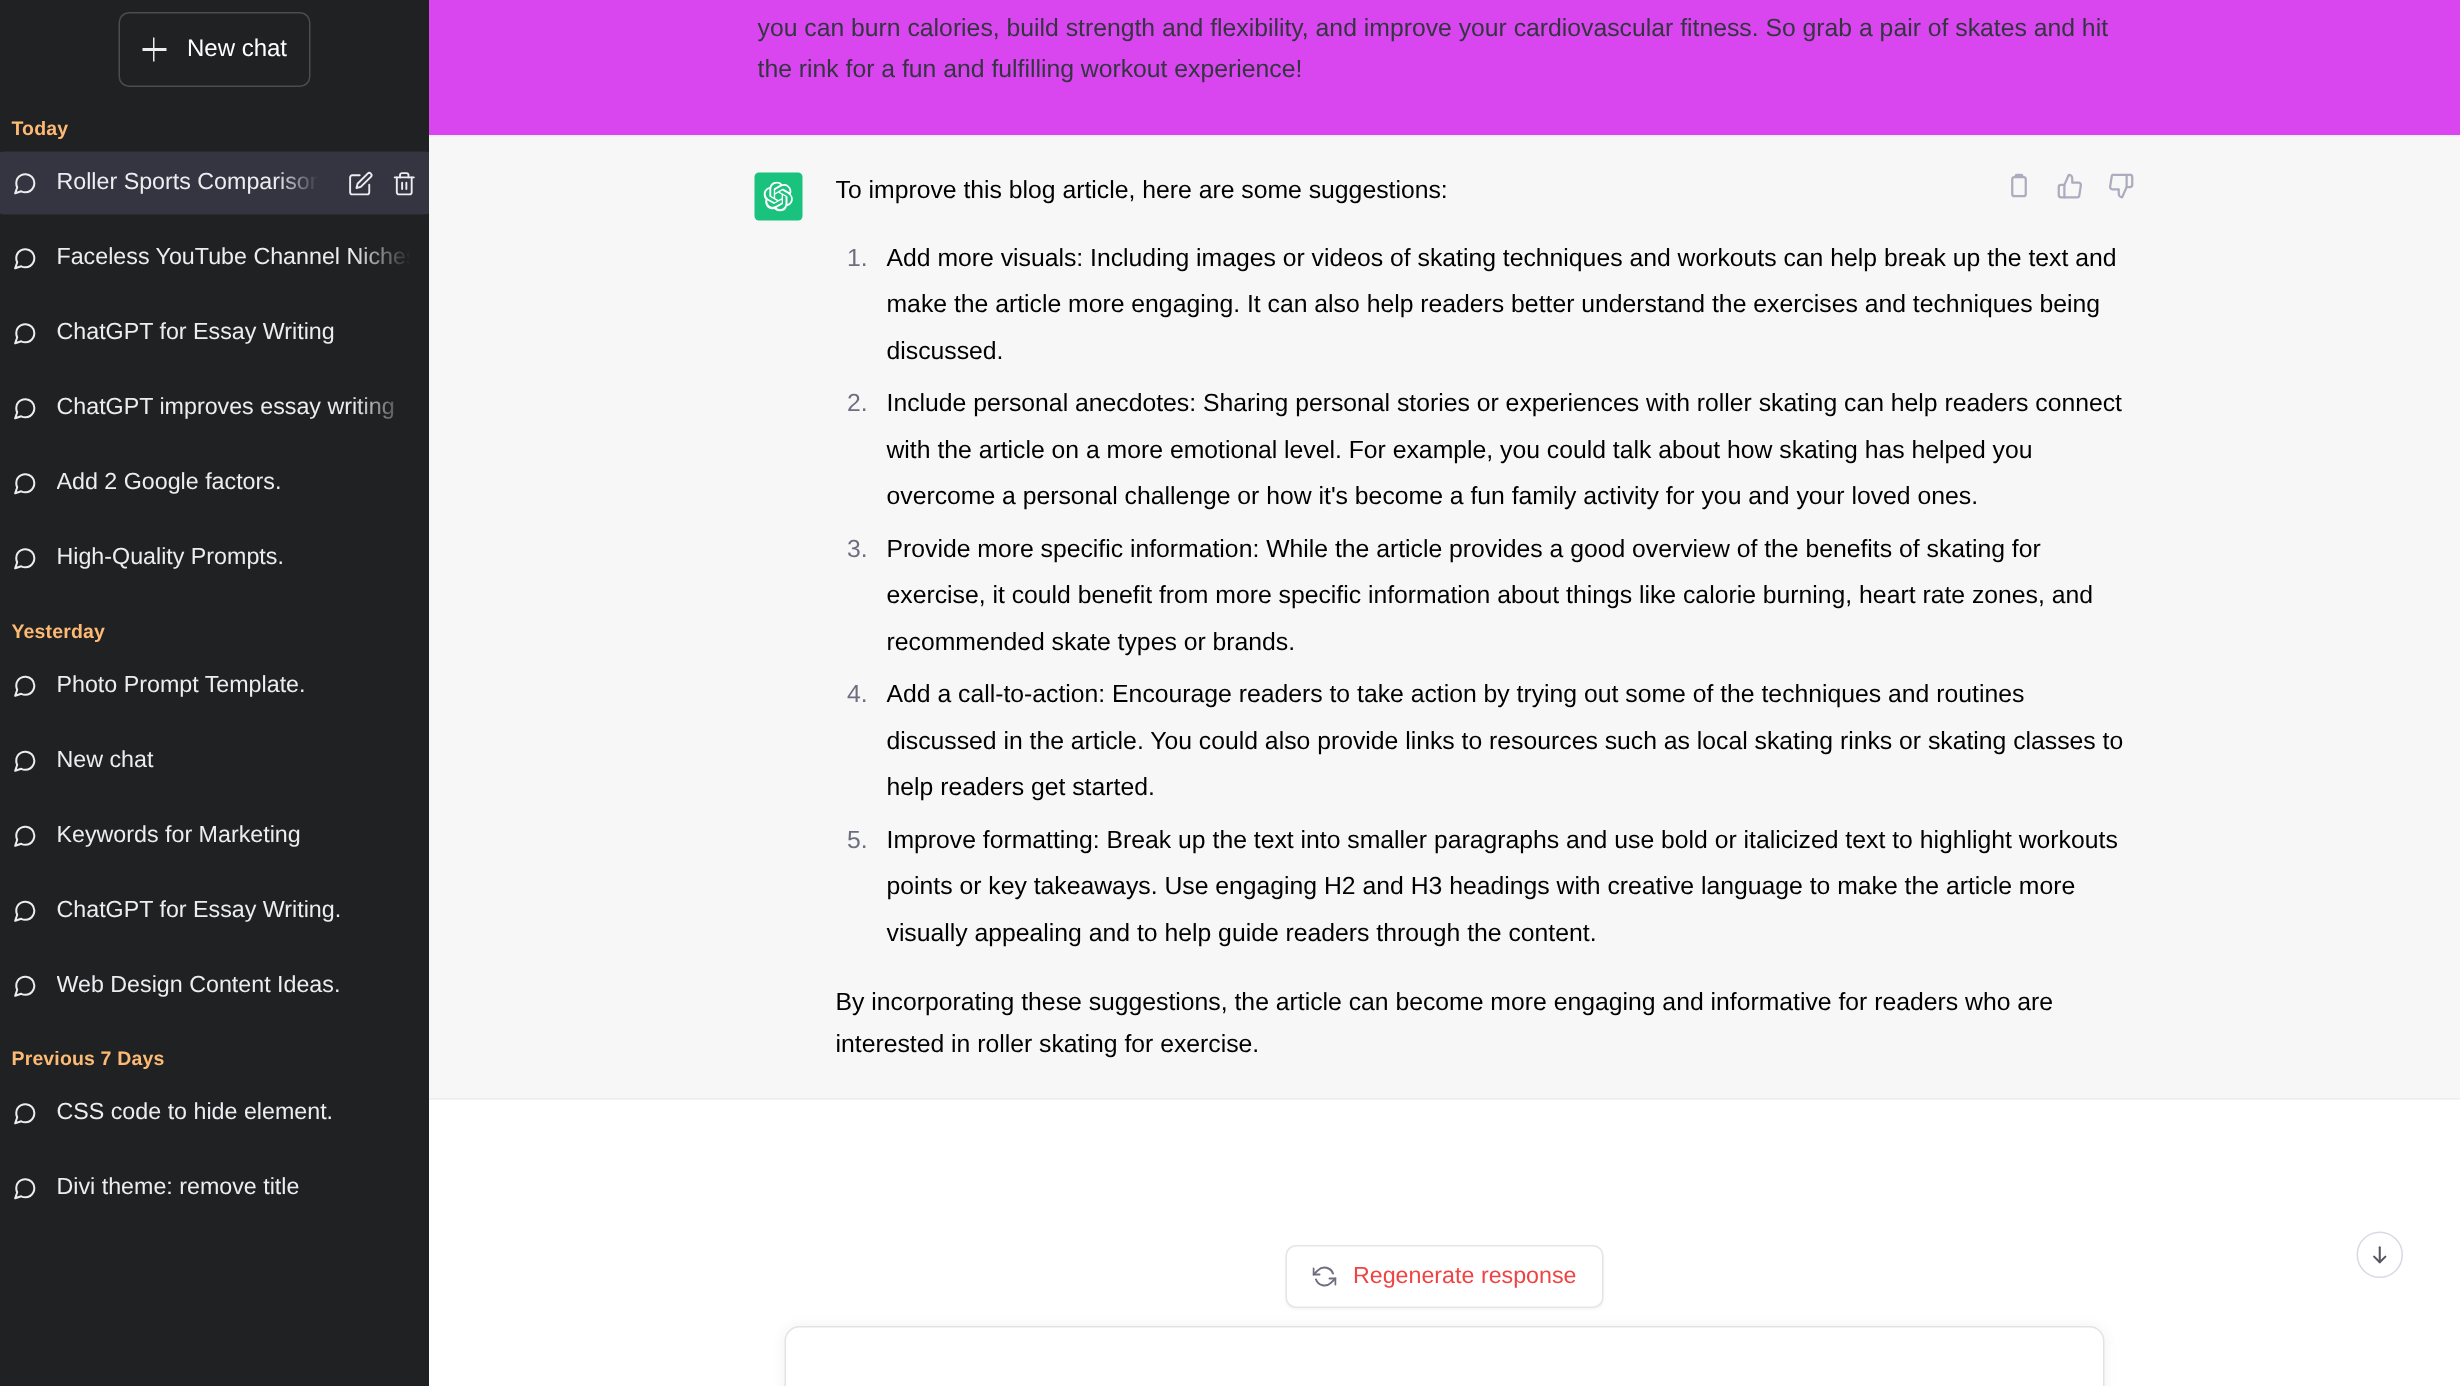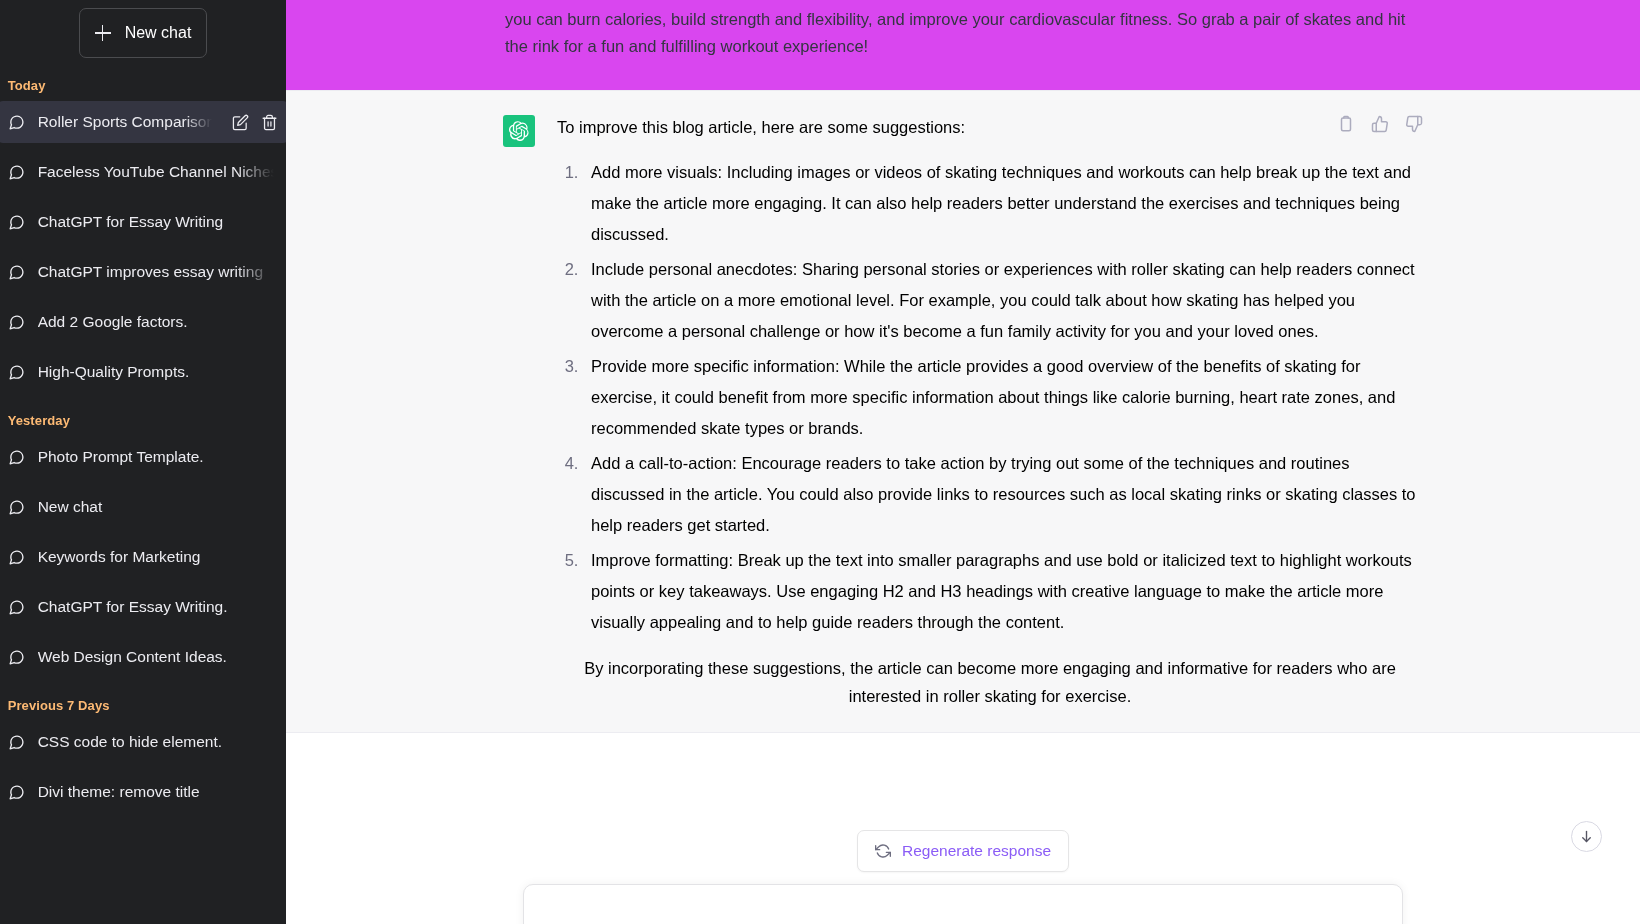--- a/index.html
+++ b/index.html
@@ -91,41 +91,41 @@
     display:flex; align-items:center; justify-content:center;
     margin-top:2px;
   }
   .avatar svg { display:block; }
 
   .content { flex:1 1 auto; color:#000000; font-size:16.5px; line-height:28px; min-width:0; }
   .content > p { margin:0 0 0 0; }
   .content ol { margin:16px 0 16px 0; padding-left:26px; }
   .content ol li { margin-bottom:4px; padding-left:8px; line-height:31px; }
   .content ol li::marker { color:#6e6e80; }
-  .closing { margin-top:22px;text-align:center; }
+  .closing { margin-top:22px; }
 
   .msg-actions {
     position:absolute; right:60px; top:24px;
     display:flex; gap:16px; align-items:center;
   }
   .msg-actions .act { cursor:pointer; width:18px; height:18px; }
   .msg-actions svg { display:block; }
 
   
   .regen-wrap {
     position:absolute; left:0; right:0; bottom:52px;
     display:flex; justify-content:center;
     pointer-events:none;
   }
   .regen-btn {
     pointer-events:auto;
     display:inline-flex; align-items:center; gap:11px;
     background:#ffffff; border:1px solid #e5e5e6;
     border-radius:7px; padding:11px 17px;
-    color:#8b5cf6; font-size:15.5px; cursor:pointer;
+    color:#ef4444; font-size:15.5px; cursor:pointer;
     box-shadow:0 1px 2px rgba(0,0,0,.04);
   }
   .regen-btn svg { display:block; }
 
   .scroll-btn {
     position:absolute; right:38px; bottom:72px;
     width:31px; height:31px; border-radius:50%;
     border:1px solid #d9d9e3; background:#ffffff;
     display:flex; align-items:center; justify-content:center;
     cursor:pointer;

